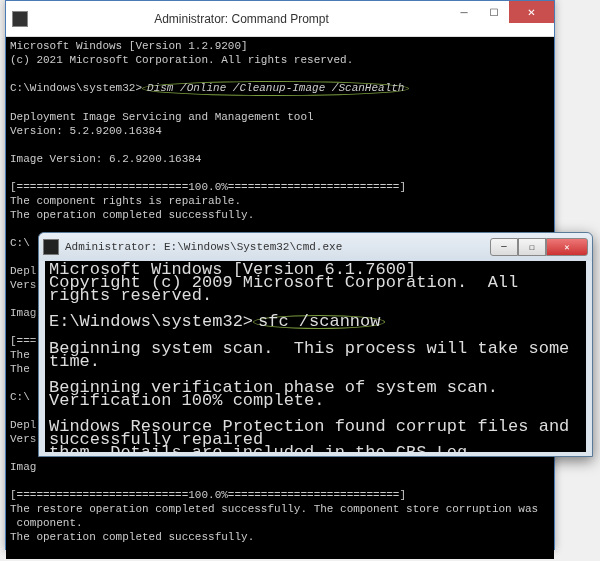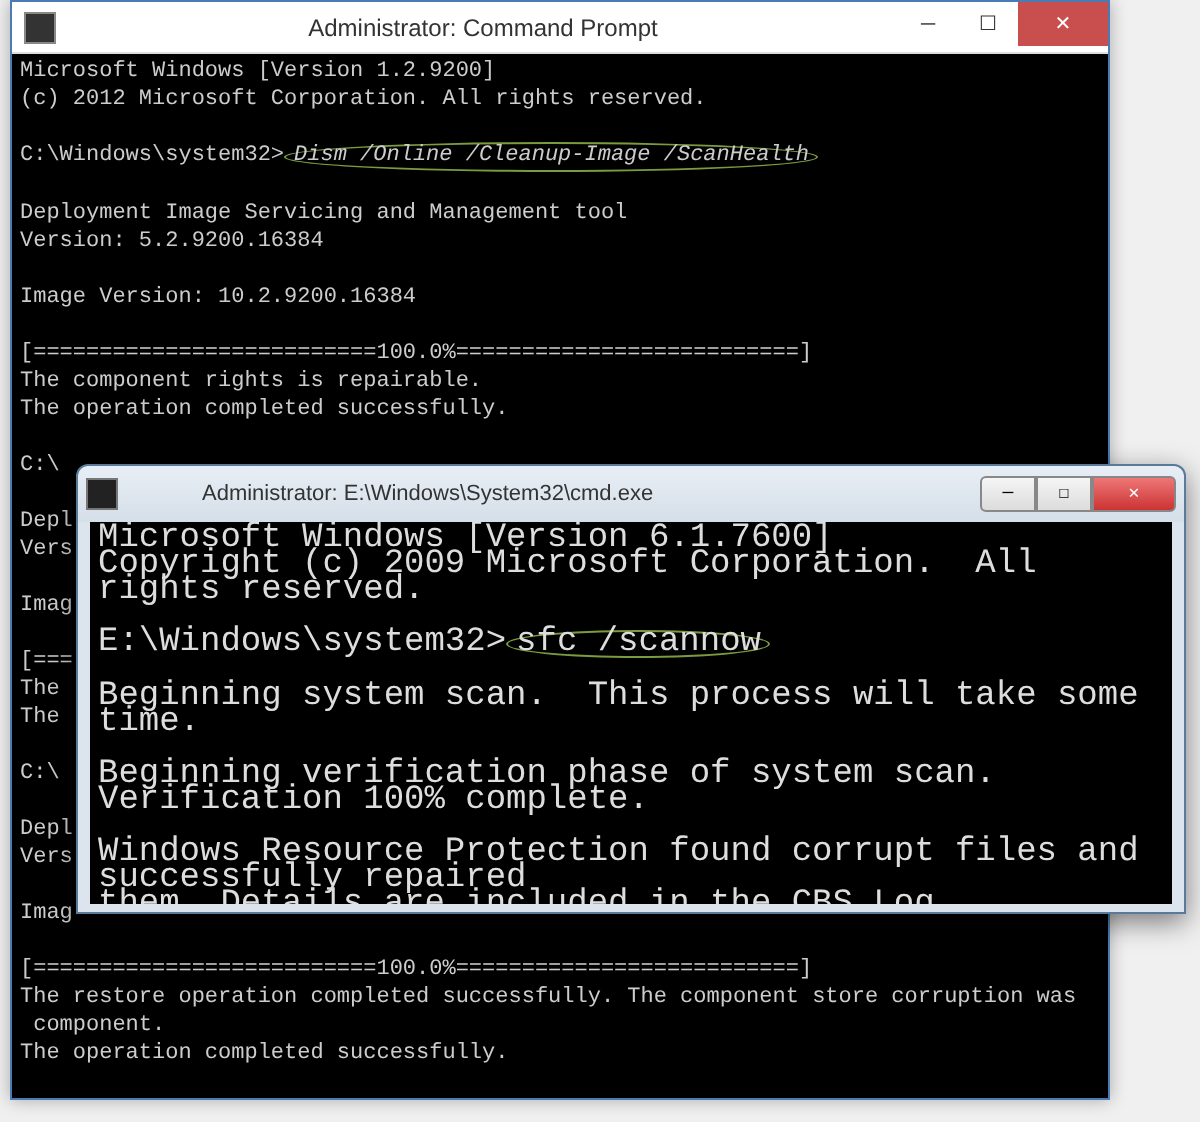--- a/index.html
+++ b/index.html
@@ -21,21 +21,21 @@
       position: absolute;
       top: 0;
       left: 5px;
       width: 550px;
       height: 550px;
       background: #fff;
       border: 1px solid #4a7bb5;
       box-shadow: 0 0 8px rgba(0,0,0,0.3);
     }
     .win1-titlebar {
-      height: 26px;
+      height: 36px;
       background: #fff;
       display: flex;
       align-items: center;
       border-bottom: 1px solid #ddd;
     }
     .win1-icon {
       width: 16px;
       height: 16px;
       margin: 0 6px;
       background: #333;
@@ -113,24 +113,23 @@
     }
     .win2-icon {
       width: 16px;
       height: 16px;
       margin-right: 6px;
       background: #222;
       border: 1px solid #777;
     }
     .win2-title {
       flex: 1;
-      font-family: Liberation Sans, sans-serif;
+      font-family: Liberation Mono, monospace;
       font-size: 11px;
       color: #333;
-      margin-left: 36px;
     }
     .win2-controls {
       display: flex;
       gap: 0;
     }
     .win2-btn {
       width: 28px;
       height: 18px;
       border: 1px solid #888;
       display: flex;
@@ -175,28 +174,28 @@
   <div class="win1-titlebar">
     <div class="win1-icon"></div>
     <div class="win1-title">Administrator: Command Prompt</div>
     <div class="win1-controls">
       <div class="win1-btn win1-btn-min">─</div>
       <div class="win1-btn win1-btn-max">☐</div>
       <div class="win1-btn win1-btn-close">✕</div>
     </div>
   </div>
   <div class="win1-console"><span>Microsoft Windows [Version 1.2.9200]</span>
-<span>(c) 2012 Microsoft Corporation. All rights reserved.</span>
+<span>(c) 2021 Microsoft Corporation. All rights reserved.</span>
 
 <span>C:\Windows\system32&gt;</span><span class="highlight1">Dism /Online /Cleanup-Image /ScanHealth</span>
 
 <span>Deployment Image Servicing and Management tool</span>
 <span>Version: 5.2.9200.16384</span>
 
-<span>Image Version: 10.2.9200.16384</span>
+<span>Image Version: 6.2.9200.16384</span>
 
 <span>[==========================100.0%==========================]</span>
 <span>The component rights is repairable.</span>
 <span>The operation completed successfully.</span>
 
 <span>C:\</span>
 
 <span>Depl</span>
 <span>Vers</span>
 

